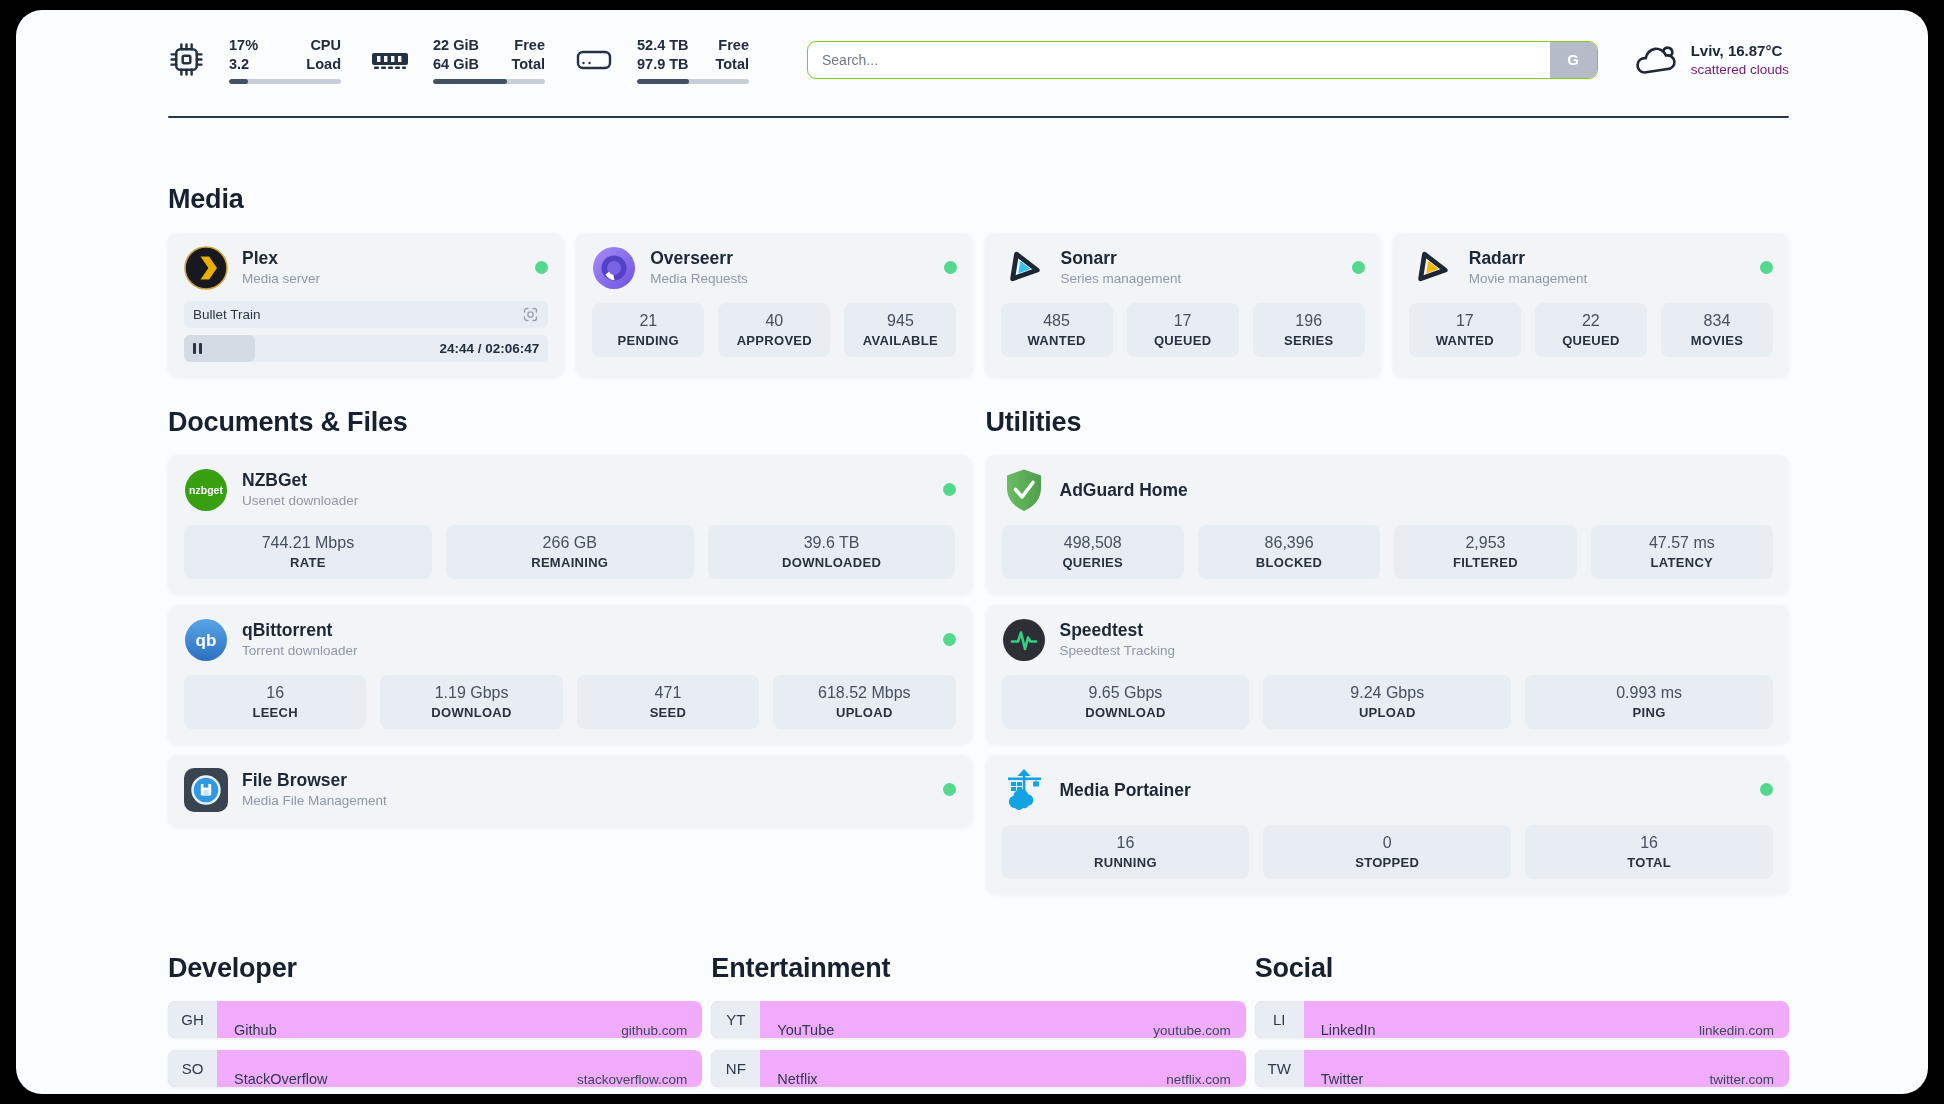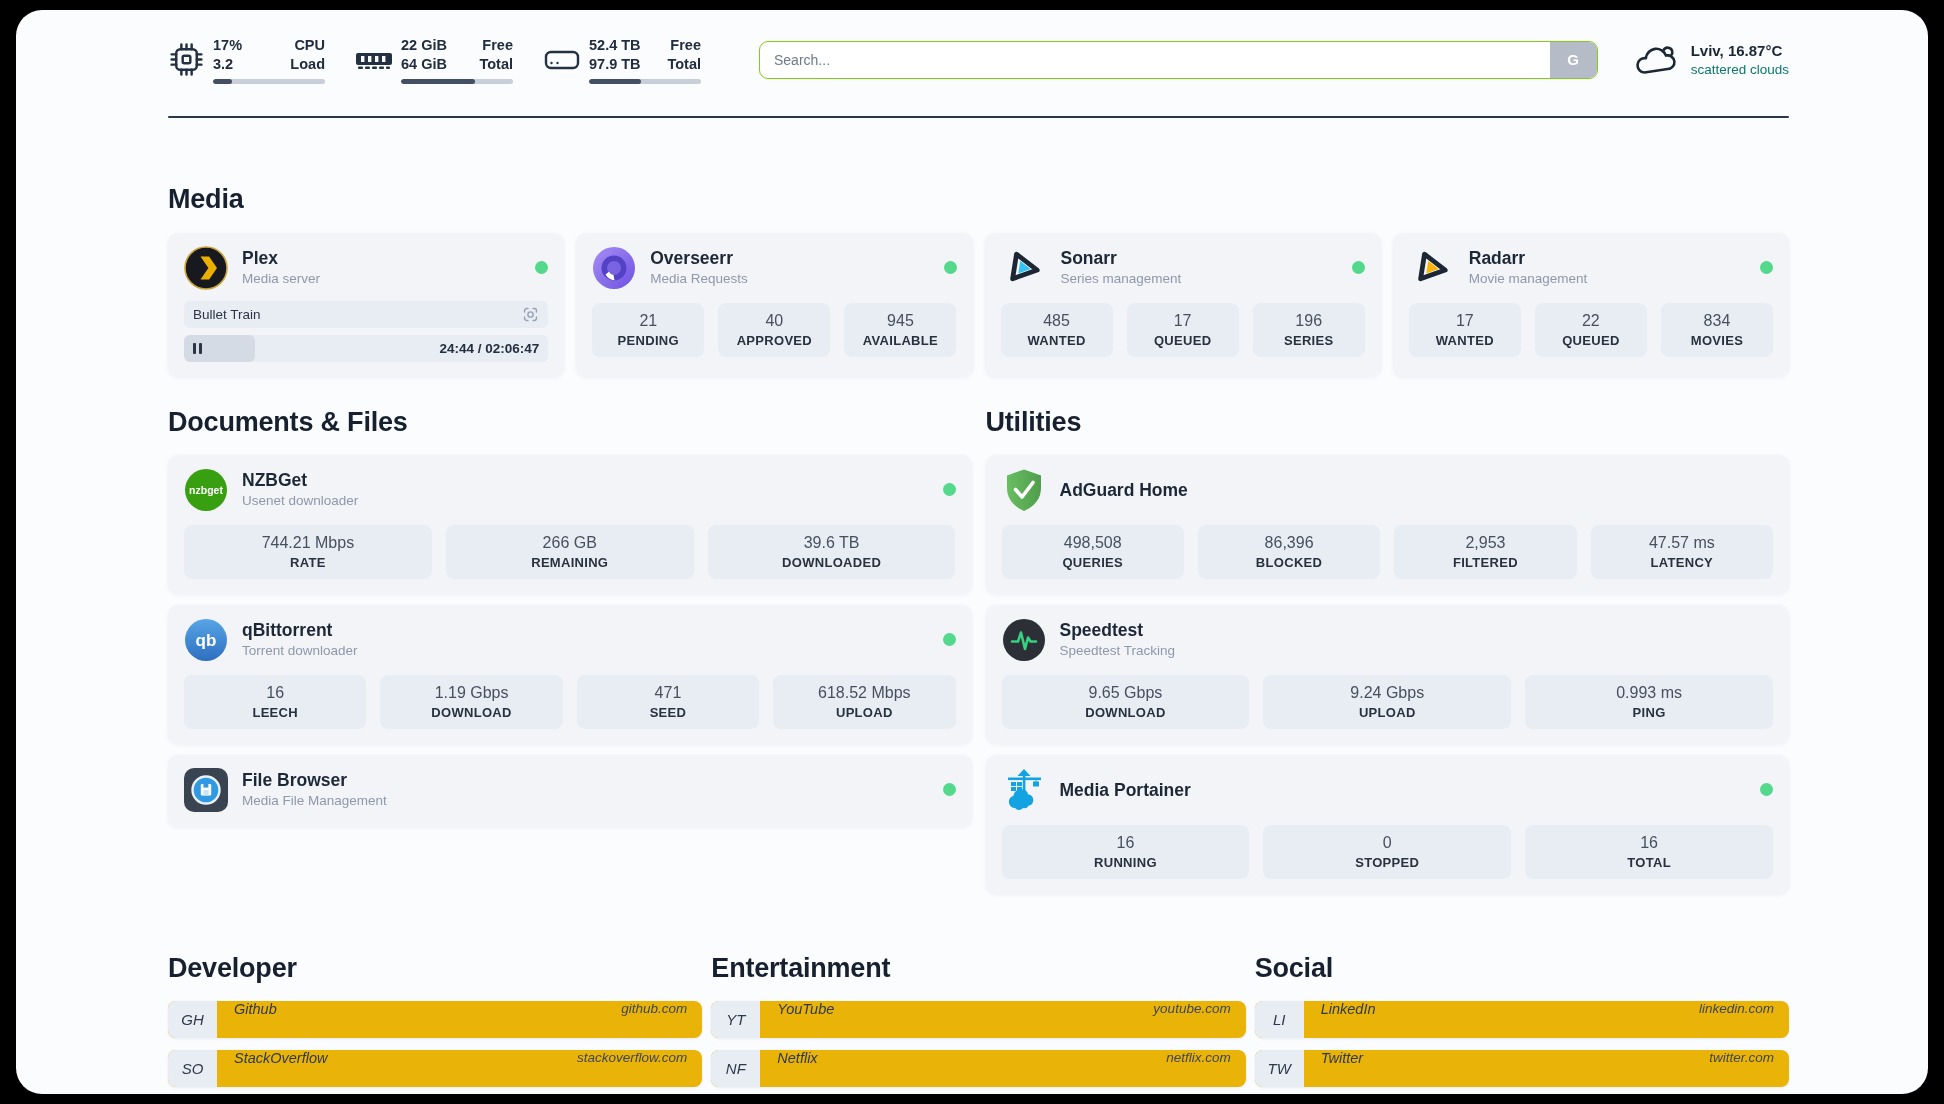--- a/index.html
+++ b/index.html
@@ -4,42 +4,42 @@
 <style>
   * { margin:0; padding:0; box-sizing:border-box; }
   html,body { width:1944px; height:1104px; background:#000; overflow:hidden;
     font-family:"Liberation Sans","DejaVu Sans",sans-serif; }
   .page { position:absolute; left:16px; top:10px; right:16px; bottom:10px;
     background:#fbfcfe; border-radius:26px; overflow:hidden;
     padding:26px 139px 0 152px; }
 
   
   .topbar { display:flex; align-items:center; }
-  .sys { display:flex; align-items:center; gap:8px; margin-right:30px; }
+  .sys { display:flex; align-items:center; gap:24px; margin-right:30px; }
   .sys svg { flex:0 0 auto; }
   .sys-body { display:flex; flex-direction:column; width:112px; }
   .sys-rows { display:flex; justify-content:space-between; }
   .sys-col { display:flex; flex-direction:column; }
   .sys-col.right { text-align:right; }
   .sys-col span { font-size:14.5px; font-weight:700; color:#212d3f; line-height:19px; }
   .bar { margin-top:5px; height:4.5px; border-radius:3px; background:#c9cfd9; overflow:hidden; }
   .bar-fill { height:100%; border-radius:3px; background:#435064; }
 
   .search { flex:1; position:relative; margin:0 34px 0 28px; }
   .search input { width:100%; height:38px; border:1px solid #84cc16; border-radius:9px;
     background:#fff; padding:0 60px 0 14px; font-size:14px; color:#2a3442; outline:none;
     font-family:inherit; box-shadow:0 1px 2px rgba(25,40,70,.04); }
   .search input::placeholder { color:#6f7a8a; }
   .search-btn { position:absolute; right:1px; top:1px; bottom:1px; width:47px;
     border:none; border-radius:0 8px 8px 0; background:#b5bcc8; color:#fff;
     font-size:15px; font-weight:600; cursor:pointer; font-family:inherit; }
 
   .weather { display:flex; align-items:center; gap:13px; }
   .w1 { font-size:15px; font-weight:700; color:#1c2736; line-height:20px; }
-  .w2 { font-size:13.5px; color:#0f766e; line-height:18px; }
+  .w2 { font-size:13.5px; color:#701a75; line-height:18px; }
 
   .rule { margin-top:32px; height:2px; background:#2b3749; border-radius:1px; }
 
   
   h2 { font-size:27px; font-weight:700; color:#16202f; letter-spacing:-.2px; }
   .h-media { margin:66px 0 18px; }
 
   
   .grid4 { display:grid; grid-template-columns:repeat(4,1fr); gap:12px; }
   .card { background:#f2f4f8; border-radius:10px; padding:13px 16px 15px;
@@ -66,23 +66,23 @@
   .p-time { position:relative; margin-left:auto; font-size:13.5px; font-weight:700; color:#232e3f; }
 
   
   .grid2 { display:grid; grid-template-columns:1fr 1fr; gap:14px; margin-top:0; }
   .col h2 { margin:30px 0 17px; }
   .col .card { margin-bottom:11px; }
 
   
   .grid3 { display:grid; grid-template-columns:1fr 1fr 1fr; gap:9px; margin-top:24px; }
   .bm-col h2 { margin:24px 0 17px; }
-  .bm { display:flex; align-items:flex-start; height:37px; background:#eab308; border-radius:8px;
+  .bm { display:flex; align-items:flex-end; height:37px; background:#f0abfc; border-radius:8px;
     overflow:hidden; box-shadow:0 1px 3px rgba(20,35,60,.07); margin-bottom:12px;
-    text-decoration:none; cursor:pointer;font-style:italic; }
+    text-decoration:none; cursor:pointer; }
   .bm-badge { width:49px; align-self:stretch; background:#e8ecf3; display:flex;
     align-items:center; justify-content:center; font-size:15px; font-weight:500; color:#2e3a4c; }
   .bm-name { margin-left:17px; font-size:14.5px; font-weight:500; color:#2e3a4c; }
   .bm-url { margin-left:auto; margin-right:15px; font-size:13.5px; color:#3c4757; }
 </style>
 </head>
 <body>
 
 <div class="page">
 

